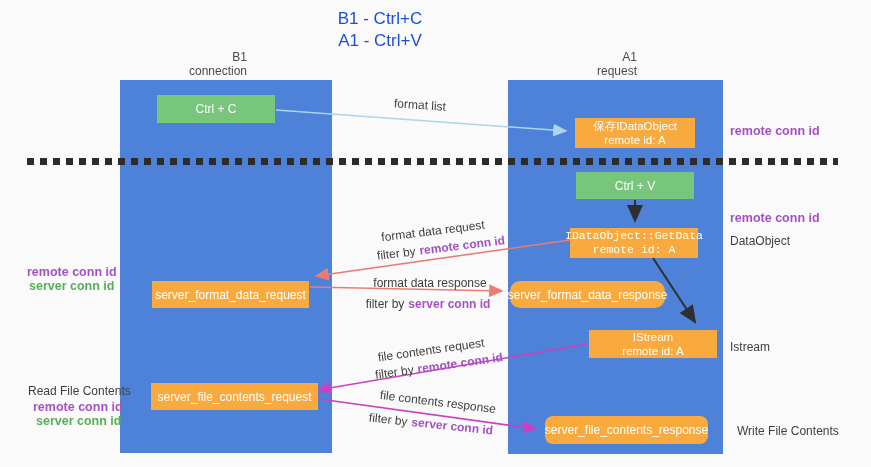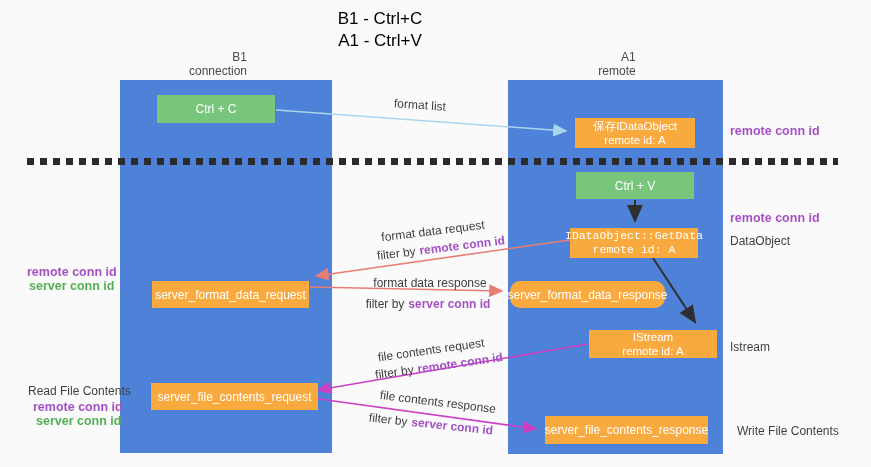--- a/index.html
+++ b/index.html
@@ -1,20 +1,20 @@
 <!DOCTYPE html>
 <html style="--lane-blue: #4d82d8; --box-green: #77c67c; --box-orange: #f8aa3f; --arrow-lightblue: #a9d5ee; --arrow-black: #2f2f2f; --arrow-salmon: #e97d74; --arrow-magenta: #cc3fc3; --purple: #a452c3; --label-green: #54b054;"><head>
 <meta charset="utf-8">
 <style>
   html,body{margin:0;padding:0;}
   body{background:#e9e9e9;font-family:"Liberation Sans","DejaVu Sans",sans-serif;}
   .stage{position:relative;width:871px;height:467px;background:#fafafa;overflow:hidden;
          font-family:"Liberation Sans","DejaVu Sans",sans-serif;}
   .title{position:absolute;left:0;top:8px;width:760px;text-align:center;
-         font-size:17px;line-height:22px;color:#000000;}
+         font-size:17px;line-height:22px;color:#1d4ed8;}
   .colhead{position:absolute;text-align:right;font-size:12px;line-height:14px;color:#4a4a4a;
            transform:translateX(-50%);white-space:nowrap;}
   .lane{position:absolute;background:var(--lane-blue,#4d82d8);}
   .lane-left{left:120px;top:80px;width:212px;height:373px;}
   .lane-right{left:508px;top:80px;width:215px;height:374px;}
   .dashed{position:absolute;left:27px;top:158px;width:811px;height:7px;
           background:repeating-linear-gradient(90deg,#2b2b2b 0 7px,transparent 7px 13px);}
   .box{position:absolute;display:flex;flex-direction:column;align-items:center;justify-content:center;
        color:#ffffff;font-size:12px;line-height:14px;text-align:center;white-space:nowrap;}
   .box.green{background:var(--box-green,#77c67c);}
@@ -38,21 +38,21 @@
     <div>B1 - Ctrl+C</div>
     <div>A1 - Ctrl+V</div>
   </div>
 
   <div class="colhead" style="left:218px;top:50px;">
     <div>B1</div>
     <div>connection</div>
   </div>
   <div class="colhead" style="left:617px;top:50px;">
     <div>A1</div>
-    <div>remote</div>
+    <div>request</div>
   </div>
 
   <div class="lane lane-left"></div>
   <div class="lane lane-right"></div>
 
   <div class="dashed"></div>
 
   <svg class="arrows" width="871" height="467" viewBox="0 0 871 467">
     <defs>
       <marker id="mBlue" markerWidth="9" markerHeight="8" refX="8" refY="4" orient="auto">
@@ -105,21 +105,21 @@
 
   <div class="box orange" style="left:589px;top:330px;width:128px;height:28px;">
     <span class="ln">IStream</span>
     <span class="ln">remote id: A</span>
   </div>
 
   <div class="box orange" style="left:151px;top:383px;width:167px;height:27px;">
     <span>server_file_contents_request</span>
   </div>
 
-  <div class="box orange" style="left:545px;top:416px;width:163px;height:28px;">
+  <div class="box orange" style="left:545px;top:416px;width:163px;height:28px;border-radius:8px;">
     <span>server_file_contents_response</span>
   </div>
 
   <div class="lbl" style="left:420px;top:105px;--rot:4deg;">format list</div>
 
   <div class="lbl" style="left:433px;top:231px;--rot:-7deg;">format data request</div>
   <div class="lbl" style="left:441px;top:248px;--rot:-7deg;">
     <span>filter by</span><span class="sp"></span><span class="pid">remote conn id</span>
   </div>
 

